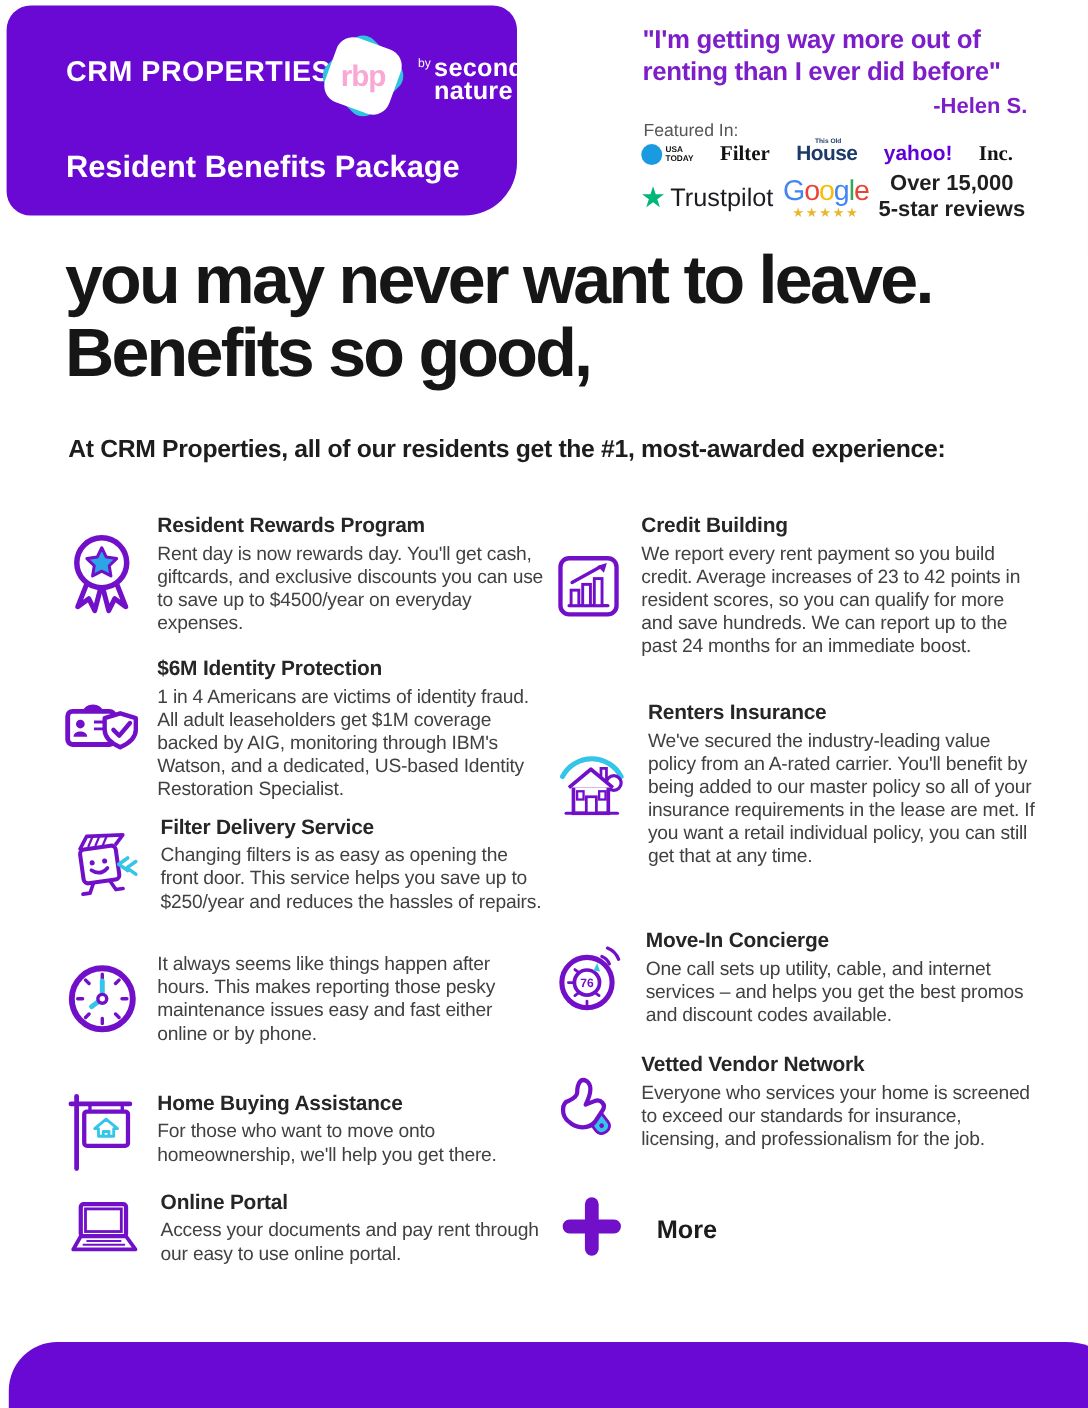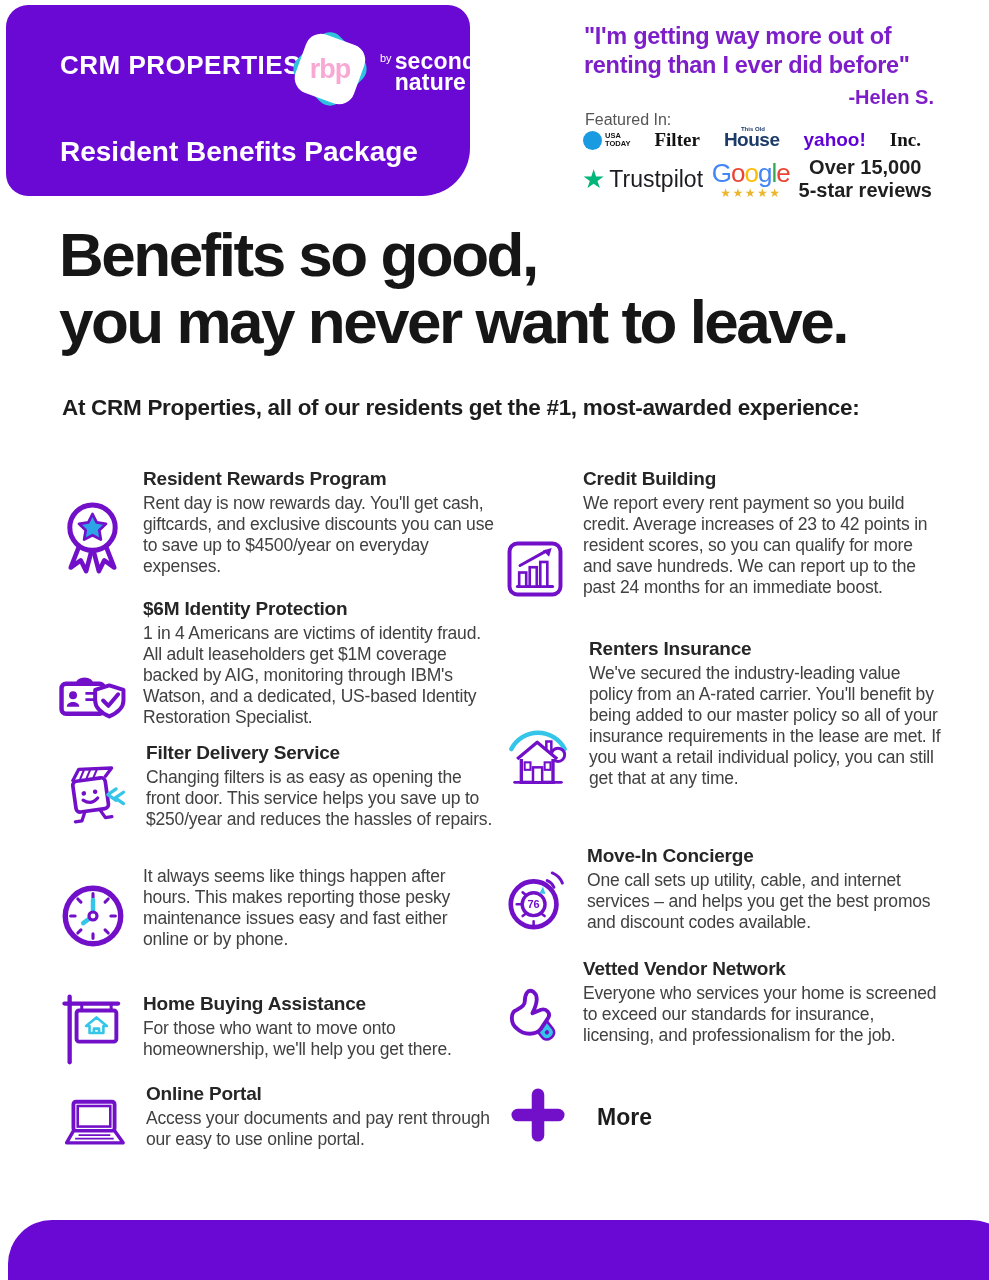--- a/index.html
+++ b/index.html
@@ -52,21 +52,21 @@
   .hero-title { position:absolute; left:59px; top:222px; font-size:62px; font-weight:bold;
                 color:#161616; letter-spacing:-2.5px; line-height:1.08; }
   .hero-sub { position:absolute; left:62px; top:395px; font-size:22.5px; font-weight:600;
               color:#1d1d1d; letter-spacing:-0.3px; white-space:nowrap; }
 
   
   .col { position:absolute; top:0; height:100%; }
   .col-left { left:58px; width:436px; }
   .col-right { left:503px; width:440px; }
   .benefit { position:absolute; left:0; right:0; display:flex; gap:16px; }
-  .b-icon { flex:0 0 69px; display:flex; justify-content:center; align-items:flex-end;text-decoration:underline; }
+  .b-icon { flex:0 0 69px; display:flex; justify-content:center; align-items:center;text-decoration:underline; }
   .col-right .b-icon { flex:0 0 64px; }
   .b-text { flex:1; }
   .b-title { font-size:19px; font-weight:bold; color:#262626; margin-bottom:3px; letter-spacing:-0.2px; }
   .b-desc { font-size:17.5px; color:#414141; line-height:1.2; letter-spacing:-0.2px; }
   .more-row { position:absolute; left:8px; top:1088px; display:flex; align-items:center; gap:32px; }
   .more-label { font-size:23px; font-weight:bold; color:#1c1c1c; }
 
   
   .bottom-bar { position:absolute; left:8px; right:-40px; top:1220px; height:60px;
                 background:#6a08d4; border-radius:44px 60px 0 0; }
@@ -132,22 +132,22 @@
       </div>
       <div class="google-stars">★★★★★</div>
     </div>
     <div class="review-summary">
       <div>Over 15,000</div>
       <div>5-star reviews</div>
     </div>
   </div>
 
   <div class="hero-title">
+    <div>you may never want to leave.</div>
     <div>Benefits so good,</div>
-    <div>you may never want to leave.</div>
   </div>
   <div class="hero-sub">At CRM Properties, all of our residents get the #1, most-awarded experience:</div>
 
   <div class="col col-left">
 
     <div class="benefit" style="top:468px">
       <div class="b-icon">
         <svg viewBox="0 0 76 84" width="69" height="77">
           <path d="M25 46 L14 74 L25 66 L31 78 L37 55" fill="none" stroke="#7110c8" stroke-width="5" stroke-linejoin="round" stroke-linecap="round"></path>
           <path d="M51 46 L62 74 L51 66 L45 78 L39 55" fill="none" stroke="#7110c8" stroke-width="5" stroke-linejoin="round" stroke-linecap="round"></path>

